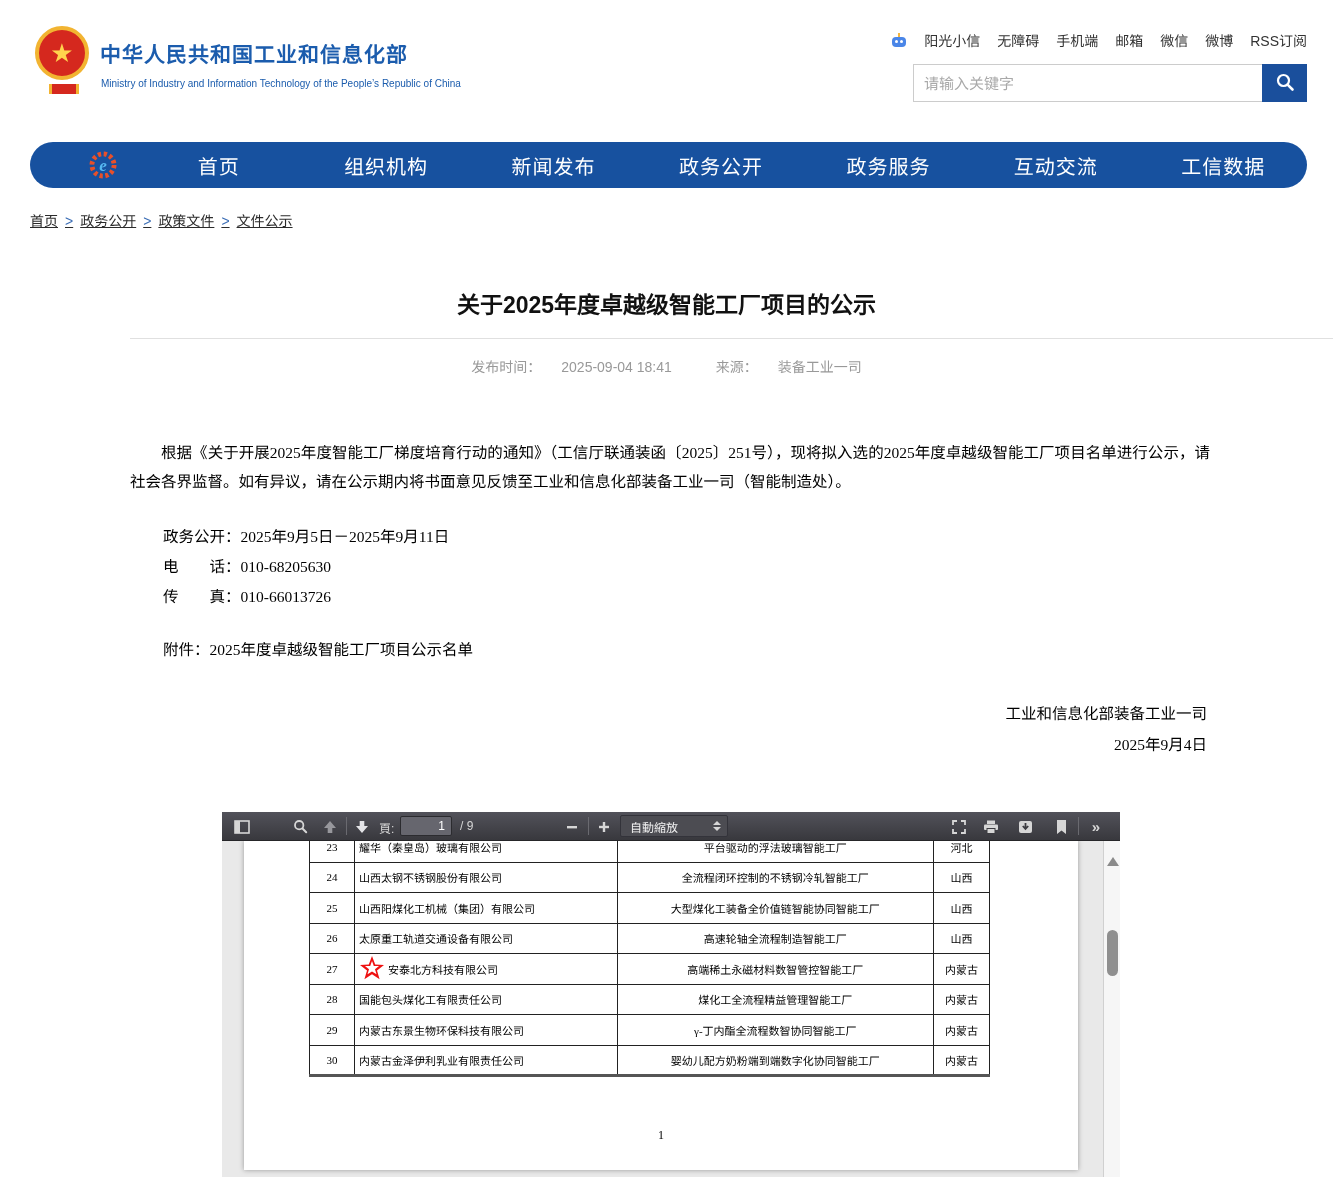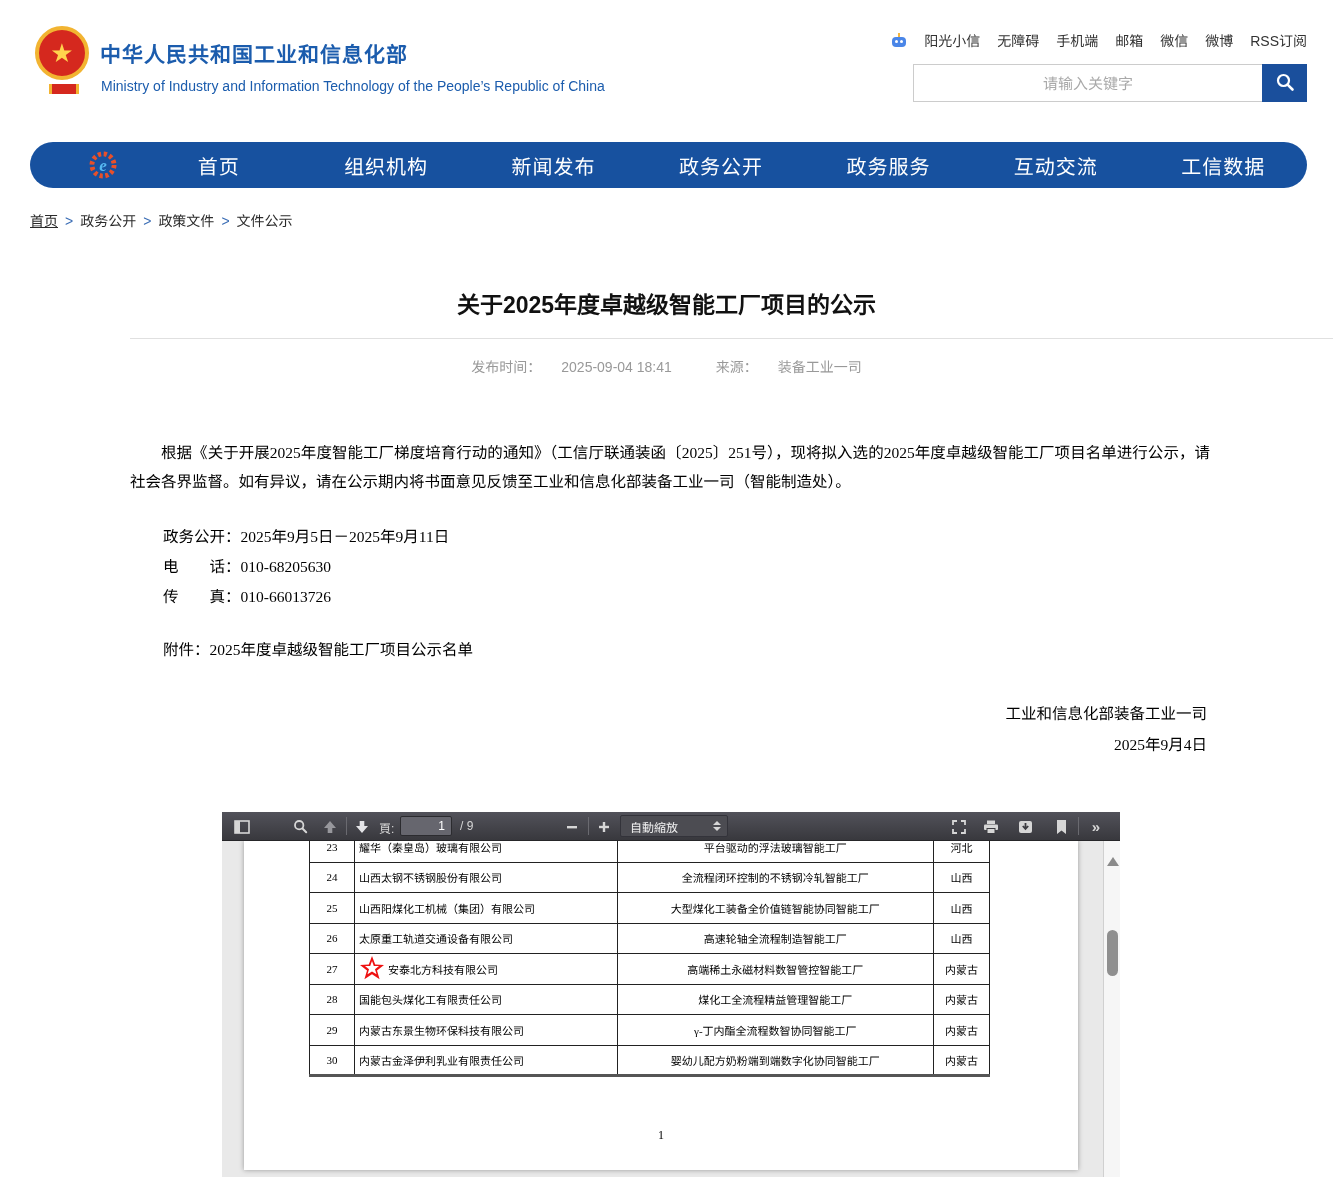--- a/index.html
+++ b/index.html
@@ -8,48 +8,48 @@
   .page { position:relative; width:1333px; height:1177px; background:#fff; overflow:hidden; margin:0 auto; }
 
   
   .emblem { position:absolute; left:34px; top:26px; width:58px; height:70px; }
   .emblem .disc { position:absolute; left:1px; top:0; width:54px; height:54px; border-radius:50%;
     background:#d5281e; border:4px solid #f2b431; display:flex; align-items:center; justify-content:center; }
   .emblem .star { color:#ffd34d; font-size:26px; line-height:1; }
   .emblem .ribbon { position:absolute; left:15px; top:58px; width:30px; height:10px; background:#d5281e;
     border-left:3px solid #f2b431; border-right:3px solid #f2b431; }
   .site-title { position:absolute; left:100px; top:38px; font-size:21px; font-weight:bold; color:#1b5cad; letter-spacing:1px; }
-  .site-subtitle { position:absolute; left:101px; top:78px; font-size:14px; color:#1b5cad; }
+  .site-subtitle { position:absolute; left:101px; top:78px; font-size:10px; color:#1b5cad; }
 
   .quick-links { position:absolute; right:26px; top:30px; display:flex; align-items:center; gap:17px;
     font-size:14px; color:#333; }
   .quick-links .ql { cursor:pointer; white-space:nowrap; }
   .robot-ico { position:relative; width:16px; height:15px; display:inline-block; }
   .robot-ico .head { position:absolute; left:1px; top:4px; width:14px; height:10px; border-radius:4px; background:#4a86e8; }
   .robot-ico .eye { position:absolute; top:7px; width:3px; height:3px; border-radius:50%; background:#fff; }
   .robot-ico .eye.l { left:4px; } .robot-ico .eye.r { left:9px; }
   .robot-ico .ant { position:absolute; left:7px; top:0; width:2px; height:4px; background:#f4b63f; }
 
   .search-box { position:absolute; right:26px; top:64px; width:394px; height:38px; border:1px solid #ccc;
     display:flex; background:#fff; }
   .search-input { flex:1; border:none; outline:none; padding:0 10px; font-size:15px; color:#3b82f6;
-    font-family:"Liberation Sans",sans-serif;text-align:center; }
+    font-family:"Liberation Sans",sans-serif; }
   .search-input::placeholder { color:#a9a9a9; }
   .search-btn { width:45px; height:38px; margin:-1px -1px -1px 0; background:#1a4f9c; border:none;
     display:flex; align-items:center; justify-content:center; cursor:pointer; }
 
   
   .nav { position:absolute; left:30px; top:142px; width:1277px; height:46px; background:#17519f;
     border-radius:23px; display:flex; align-items:center; }
   .nav-logo { position:absolute; left:58px; top:8px; width:30px; height:30px; }
   .nav-items { display:flex; width:100%; padding-left:105px; }
   .nav-item { flex:1; text-align:center; color:#fff; font-size:20px; letter-spacing:1px; cursor:pointer; white-space:nowrap; }
 
   
-  .breadcrumb { position:absolute; left:30px; top:210px; font-size:14px; color:#2b2b2b; }
+  .breadcrumb { position:absolute; left:30px; top:210px; font-size:14px; color:#2b2b2b;text-decoration:underline; }
   .breadcrumb .bc { cursor:pointer; }
   .breadcrumb .bc.link { text-decoration:underline; }
   .breadcrumb .sep { color:#3a6db5; margin:0 7px; }
 
   
   .art-title { position:absolute; left:0; right:0; top:286px; text-align:center; font-size:23px; font-weight:bold; color:#111; }
   .art-hr { position:absolute; left:130px; right:0; top:338px; border-top:1px solid #e0e0e0; }
   .art-meta { position:absolute; left:0; right:0; top:356px; text-align:center; font-size:14px; color:#999; }
   .art-meta span { margin:4px 10px; }
   .serif { font-family:Liberation Serif, serif; }

